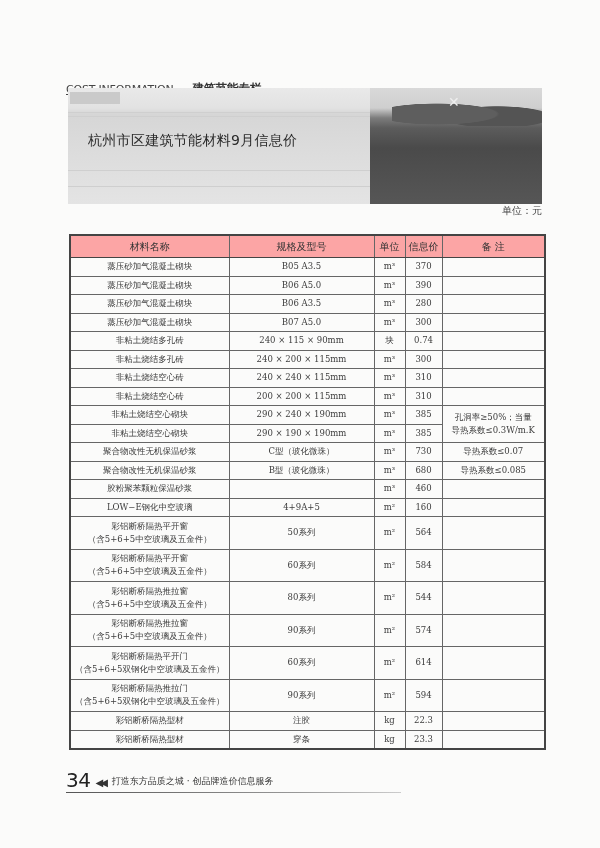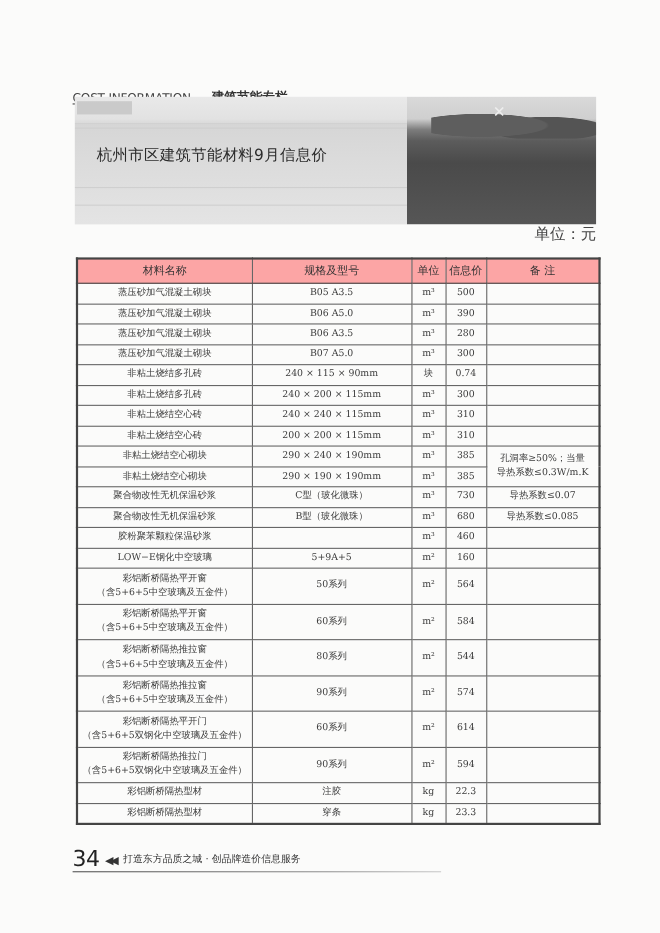--- a/index.html
+++ b/index.html
@@ -33,21 +33,21 @@
     background:linear-gradient(#d9d9d9 0, #cfcfcf 20px, #7c7c7c 30px, #5c5c5c 40px, #4a4a4a 60px, #565656 116px);
   }
   .photo .trees {
     position:absolute; left:22px; top:8px; width:150px; height:30px;
     background:radial-gradient(ellipse at 30% 60%, #5e5e5e 0 40%, transparent 42%),
                radial-gradient(ellipse at 70% 70%, #545454 0 35%, transparent 37%);
   }
   .photo .mill { position:absolute; left:78px; top:6px; font-size:14px; color:#eee; font-family:"DejaVu Sans",sans-serif; }
 
   .unit-label {
-    position:absolute; right:58px; top:204px; font-size:14px; color:#444;
+    position:absolute; right:58px; top:204px; font-size:10px; color:#444;
     font-family:"DejaVu Serif","Liberation Serif",serif;
   }
 
   table.prices {
     position:absolute; left:69px; top:234px; width:475px; border-collapse:collapse;
     border:2px solid #444; font-size:8.5px; table-layout:fixed;
   }
   table.prices th, table.prices td {
     border:1px solid #666; text-align:center; vertical-align:middle; padding:0 2px; color:#3c3c3c;
     font-weight:normal; line-height:13px;
@@ -116,21 +116,21 @@
       <th>单位</th>
       <th>信息价</th>
       <th>备 注</th>
     </tr>
   </thead>
   <tbody>
     <tr>
       <td>蒸压砂加气混凝土砌块</td>
       <td>B05 A3.5</td>
       <td>m³</td>
-      <td>500</td>
+      <td>370</td>
       <td></td>
     </tr>
     <tr>
       <td>蒸压砂加气混凝土砌块</td>
       <td>B06 A5.0</td>
       <td>m³</td>
       <td>390</td>
       <td></td>
     </tr>
     <tr>
@@ -207,21 +207,21 @@
     </tr>
     <tr>
       <td>胶粉聚苯颗粒保温砂浆</td>
       <td></td>
       <td>m³</td>
       <td>460</td>
       <td></td>
     </tr>
     <tr>
       <td>LOW−E钢化中空玻璃</td>
-      <td>5+9A+5</td>
+      <td>4+9A+5</td>
       <td>m²</td>
       <td>160</td>
       <td></td>
     </tr>
     <tr class="double">
       <td>
         <div>彩铝断桥隔热平开窗</div>
         <div>（含5+6+5中空玻璃及五金件）</div>
       </td>
       <td>50系列</td>

